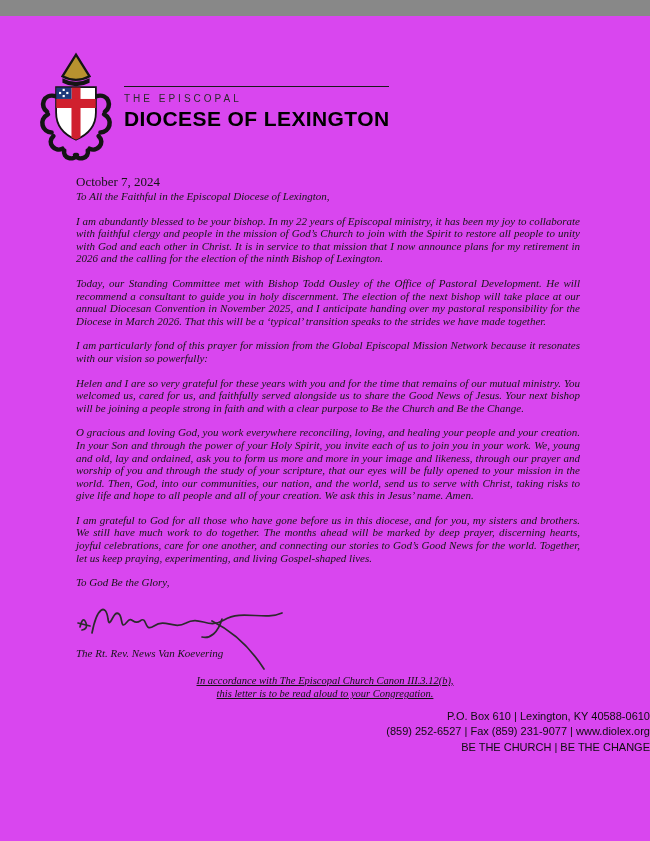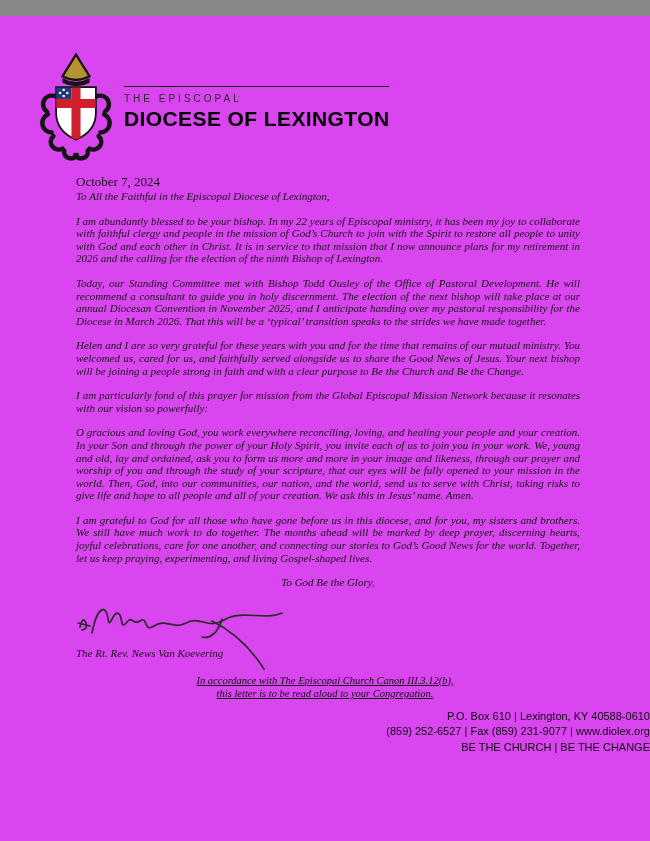--- a/index.html
+++ b/index.html
@@ -19,21 +19,21 @@
   .orgname {
     font-family:"Liberation Sans", sans-serif; font-weight:bold;
     font-size:21px; letter-spacing:0.4px; color:#000; margin-top:3px;
   }
   
   .date { margin:8px 72px 0 76px; font-size:13px; }
   .body { margin:0 70px 0 76px; font-size:11px; line-height:12.6px; text-align:justify;font-style:italic; }
   .body p { margin:0 0 12px 0; }
   .salutation { margin-top:32px; text-align:left; }
   .quote { margin:0 40px 13px 36px; }
-  .valediction { margin-top:2px; text-align:center; }
+  .valediction { margin-top:2px; text-align:left; }
   .sig-wrap { position:relative; height:46px; margin:2px 0 0 0; }
   .sig-svg { position:absolute; left:-4px; top:-8px; width:220px; height:84px; }
   .signer { line-height:13px; text-align:left; }
   
   .canon {
     text-align:center; font-style:italic; font-size:10.5px;
     line-height:13.5px; margin-top:14px; color:#111;text-decoration:underline;
   }
   .footer {
     text-align:right; font-family:"Liberation Sans", sans-serif;
@@ -85,22 +85,22 @@
       <div class="orgname">DIOCESE OF LEXINGTON</div>
     </div>
   </div>
 
   <div class="date">October 7, 2024</div>
 
   <div class="body">
     <p class="salutation">To All the Faithful in the Episcopal Diocese of Lexington,</p>
     <p>I am abundantly blessed to be your bishop. In my 22 years of Episcopal ministry, it has been my joy to collaborate with faithful clergy and people in the mission of God’s Church to join with the Spirit to restore all people to unity with God and each other in Christ. It is in service to that mission that I now announce plans for my retirement in 2026 and the calling for the election of the ninth Bishop of Lexington.</p>
     <p>Today, our Standing Committee met with Bishop Todd Ousley of the Office of Pastoral Development. He will recommend a consultant to guide you in holy discernment. The election of the next bishop will take place at our annual Diocesan Convention in November 2025, and I anticipate handing over my pastoral responsibility for the Diocese in March 2026. That this will be a ‘typical’ transition speaks to the strides we have made together.</p>
+    <p>I am particularly fond of this prayer for mission from the Global Episcopal Mission Network because it resonates with our vision so powerfully:</p>
     <p>Helen and I are so very grateful for these years with you and for the time that remains of our mutual ministry. You welcomed us, cared for us, and faithfully served alongside us to share the Good News of Jesus. Your next bishop will be joining a people strong in faith and with a clear purpose to Be the Church and Be the Change.</p>
-    <p>I am particularly fond of this prayer for mission from the Global Episcopal Mission Network because it resonates with our vision so powerfully:</p>
     <p class="quote">O gracious and loving God, you work everywhere reconciling, loving, and healing your people and your creation. In your Son and through the power of your Holy Spirit, you invite each of us to join you in your work. We, young and old, lay and ordained, ask you to form us more and more in your image and likeness, through our prayer and worship of you and through the study of your scripture, that our eyes will be fully opened to your mission in the world. Then, God, into our communities, our nation, and the world, send us to serve with Christ, taking risks to give life and hope to all people and all of your creation. We ask this in Jesus’ name. Amen.</p>
     <p>I am grateful to God for all those who have gone before us in this diocese, and for you, my sisters and brothers. We still have much work to do together. The months ahead will be marked by deep prayer, discerning hearts, joyful celebrations, care for one another, and connecting our stories to God’s Good News for the world. Together, let us keep praying, experimenting, and living Gospel-shaped lives.</p>
     <p class="valediction">To God Be the Glory,</p>
 
     <div class="sig-wrap">
       <svg class="sig-svg" viewBox="0 0 220 84" aria-hidden="true">
         <g fill="none" stroke="#2b2b2b" stroke-width="1.7" stroke-linecap="round">
           <path d="M8 34 q3 -12 6 -4 q2 6 -4 7"></path>
           <path d="M6 30 l12 3"></path>
           <path d="M20 40 C25 14 34 10 36 26 C38 38 41 16 47 21 C51 24 48 38 55 29 C60 22 61 33 68 28 C76 22 71 40 82 33 C94 25 101 37 114 30 C128 22 136 37 152 27 C170 16 192 28 210 20"></path>

